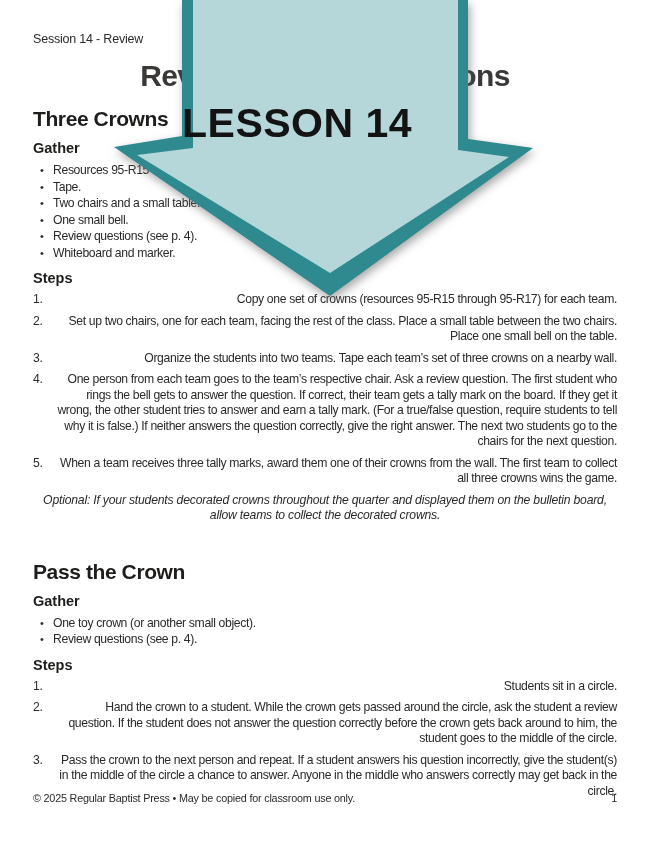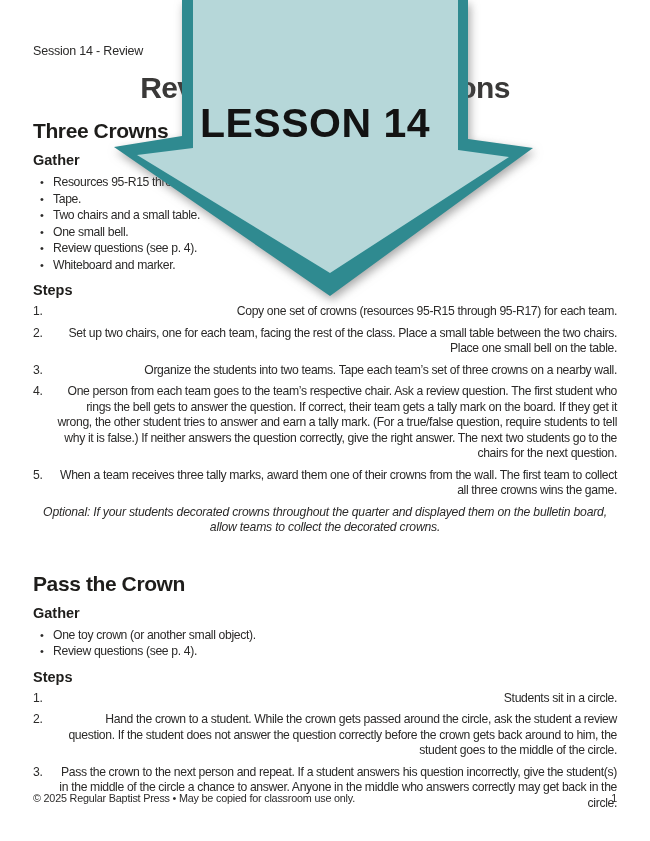--- a/index.html
+++ b/index.html
@@ -5,21 +5,21 @@
   html,body { margin:0; padding:0; background:#e9e9e9; }
   .page {
     position:relative;
     width:650px; height:841px;
     margin:0 auto;
     background:#ffffff;
     font-family:"Liberation Sans", sans-serif;
     color:#2b2a29;
     overflow:hidden;
   }
-  .content { padding:44px 33px 0 33px; }
+  .content { padding:32px 33px 0 33px; }
 
   .session-label { font-size:12.5px; letter-spacing:-0.2px; color:#2b2a29; }
 
   .doc-title {
     margin:13px 0 0 0;
     text-align:center;
     font-size:30px;
     font-weight:bold;
     letter-spacing:-0.6px;
     color:#3a3938;
@@ -85,22 +85,22 @@
   
   .arrow-overlay {
     position:absolute;
     top:0; left:0;
     width:650px; height:330px;
     filter: drop-shadow(2px 4px 5px rgba(95,95,95,0.55));
   }
   .arrow-overlay svg { display:block; }
   .arrow-text {
     position:absolute;
-    top:100px; left:172px; width:286px;
-    text-align:center;
+    top:100px; left:182px; width:286px;
+    text-align:left;
     font-size:41px;
     font-weight:bold;
     line-height:46px;
     letter-spacing:0.5px;
     color:#131313;
     white-space:nowrap;
   }
 </style>
 </head>
 <body>

